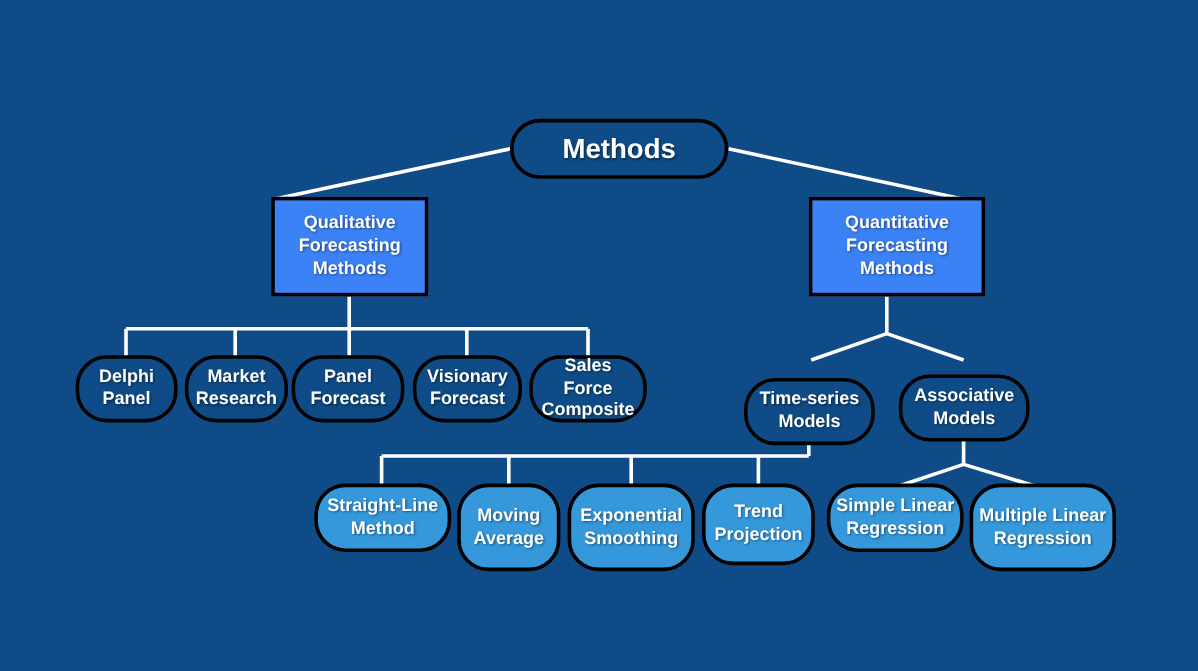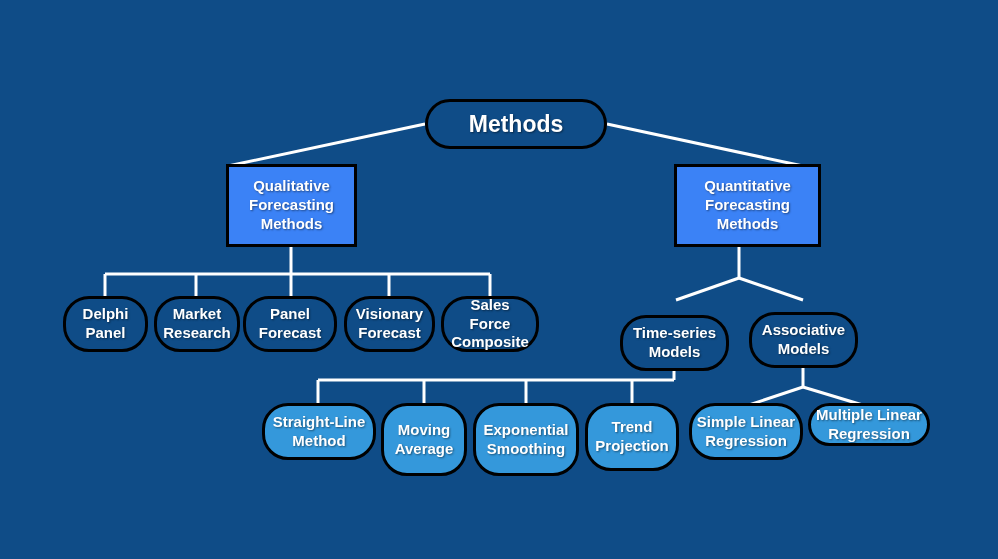--- a/index.html
+++ b/index.html
@@ -174,19 +174,19 @@
 Smoothing</span>
       </div>
       <div class="node n-leaf-light" style="left: 585px; top: 403px; width: 94px; height: 68px;">
         <span>Trend
 Projection</span>
       </div>
       <div class="node n-leaf-light" style="left: 689px; top: 403px; width: 114px; height: 57px;">
         <span>Simple Linear
 Regression</span>
       </div>
-      <div class="node n-leaf-light" style="left: 808px; top: 403px; width: 122px; height: 43px;">
+      <div class="node n-leaf-light" style="left: 808px; top: 403px; width: 122px; height: 73px;">
         <span>Multiple Linear
 Regression</span>
       </div>
     </div>
 
 </div>
 
 </body></html>

